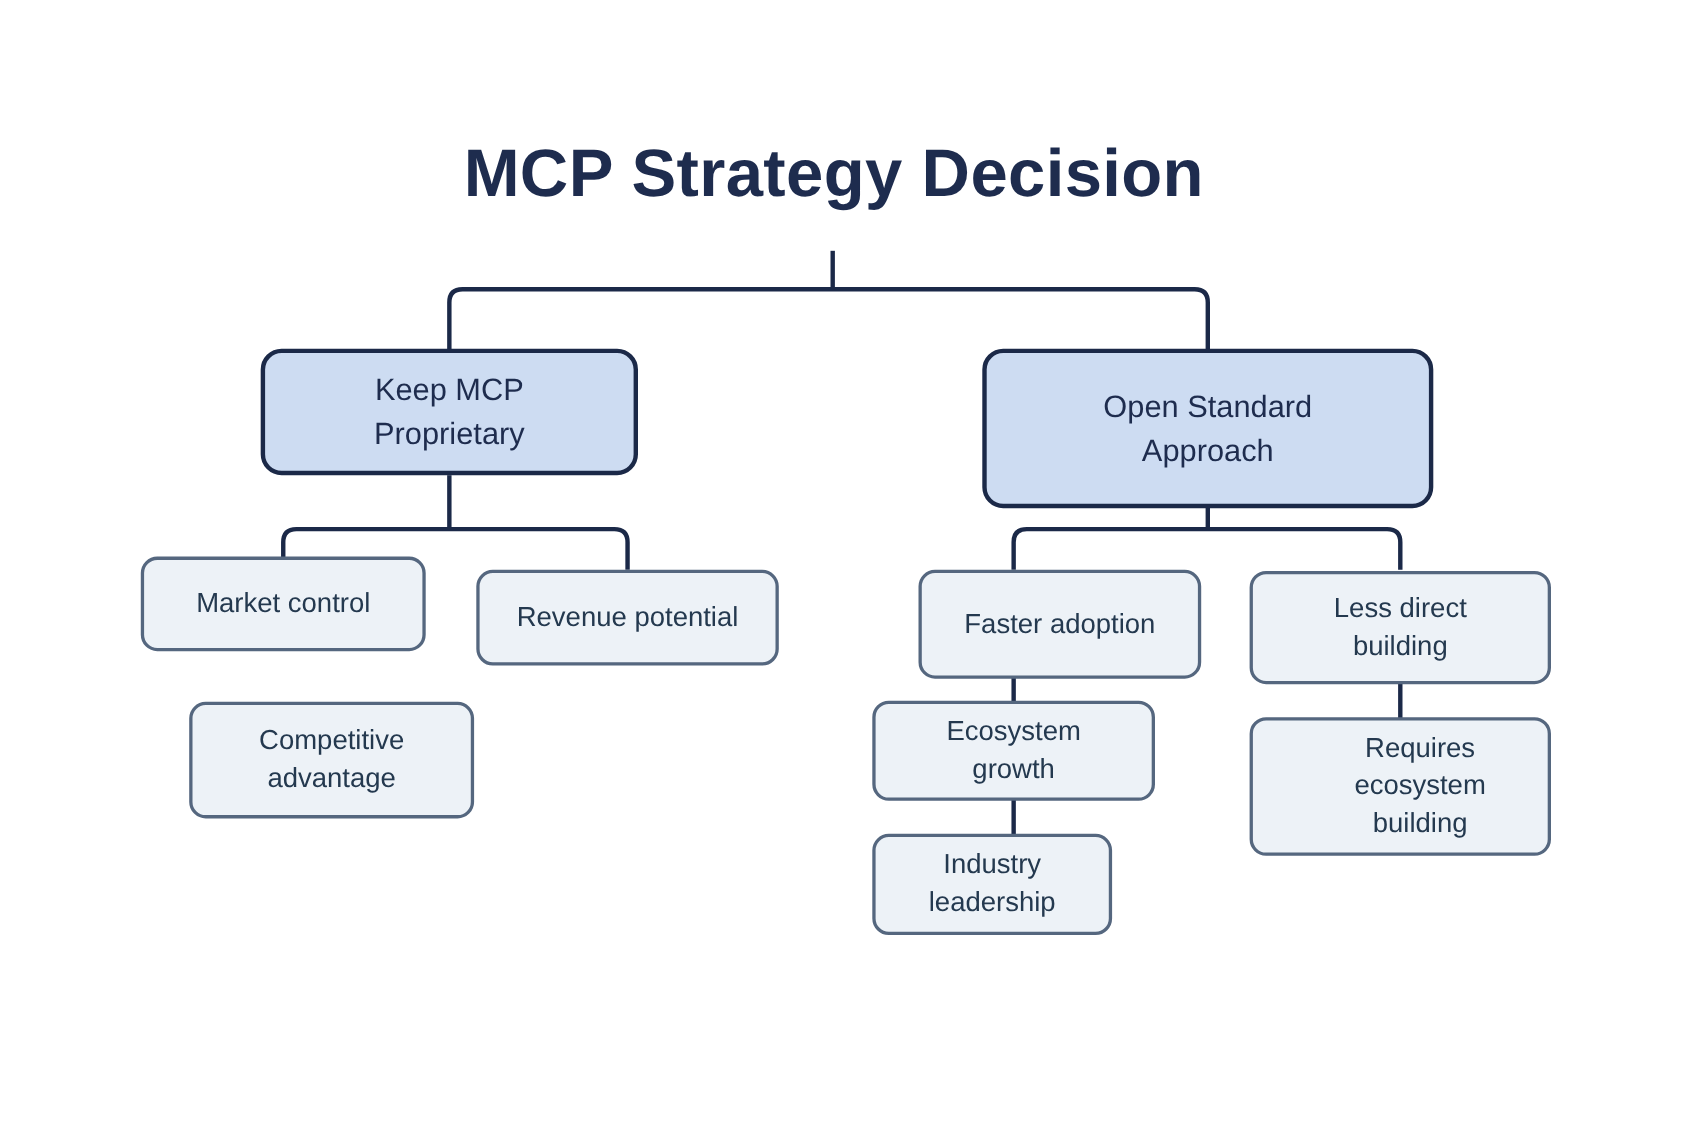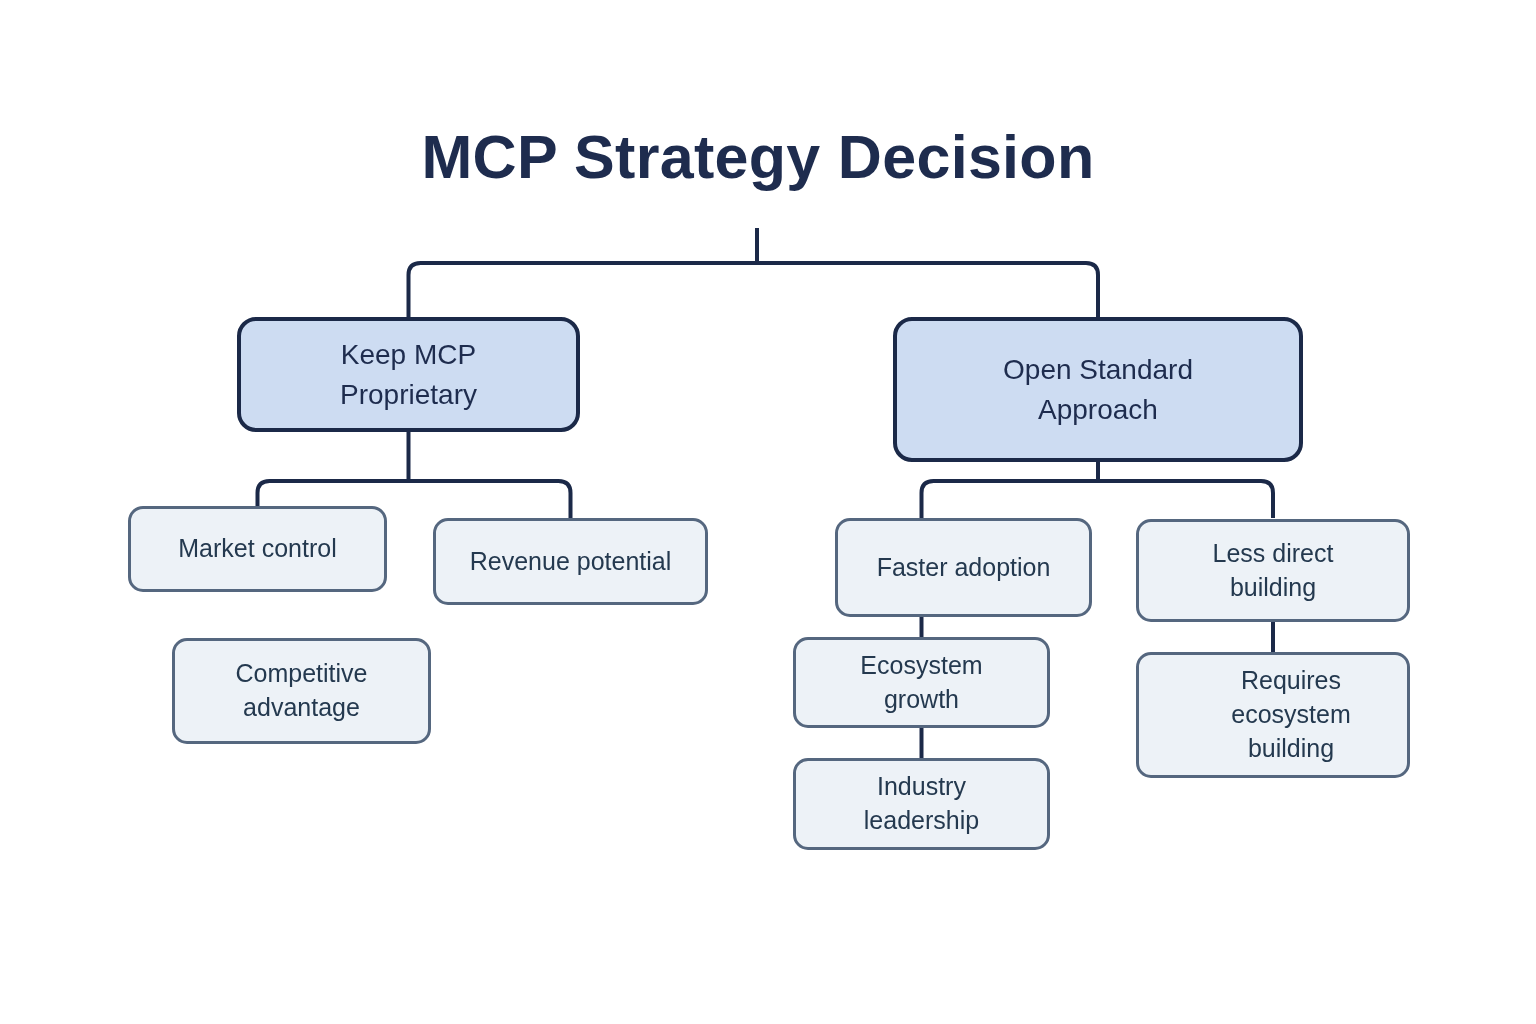--- a/index.html
+++ b/index.html
@@ -66,21 +66,21 @@
     color: #24394f;
     line-height: 1.35;
   }
   .n-proprietary  { left: 237px;  top: 317px; width: 343px; height: 115px; }
   .n-open         { left: 893px;  top: 317px; width: 410px; height: 145px; }
   .n-market       { left: 128px;  top: 506px; width: 259px; height: 86px;  }
   .n-revenue      { left: 433px;  top: 518px; width: 275px; height: 87px;  }
   .n-competitive  { left: 128px;  top: 638px; width: 259px; height: 106px; margin-left: 44px; }
   .n-faster       { left: 835px;  top: 518px; width: 257px; height: 99px;  }
   .n-ecosystem    { left: 793px;  top: 637px; width: 257px; height: 91px;  }
-  .n-industry     { left: 793px;  top: 758px; width: 257px; height: 92px;  }
+  .n-industry     { left: 793px;  top: 758px; width: 218px; height: 92px;  }
   .n-less         { left: 1136px; top: 519px; width: 274px; height: 103px; }
   .n-requires     { left: 1136px; top: 652px; width: 274px; height: 126px; padding-left: 36px; }
 </style>
 </head>
 <body>
 
 <div class="diagram-title">MCP Strategy Decision</div>
 
 <svg class="connectors" viewBox="0 0 1536 1024">
   <path d="M757 228 V264"></path>

